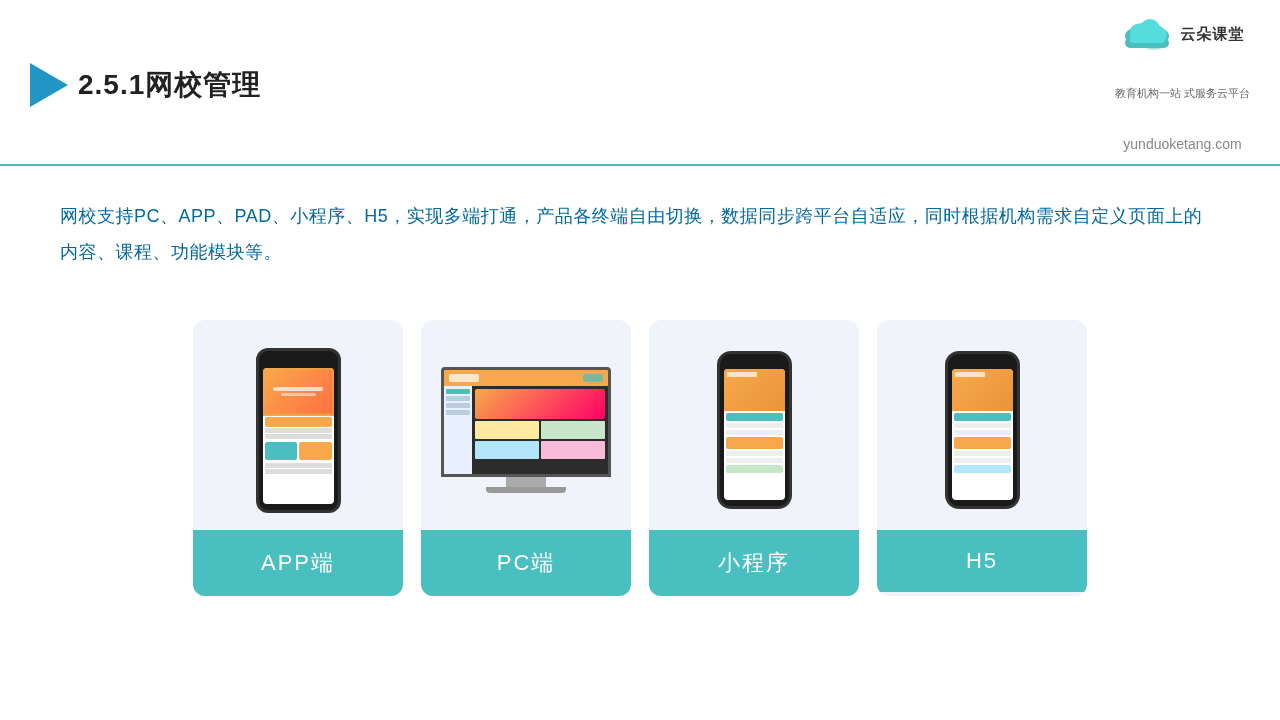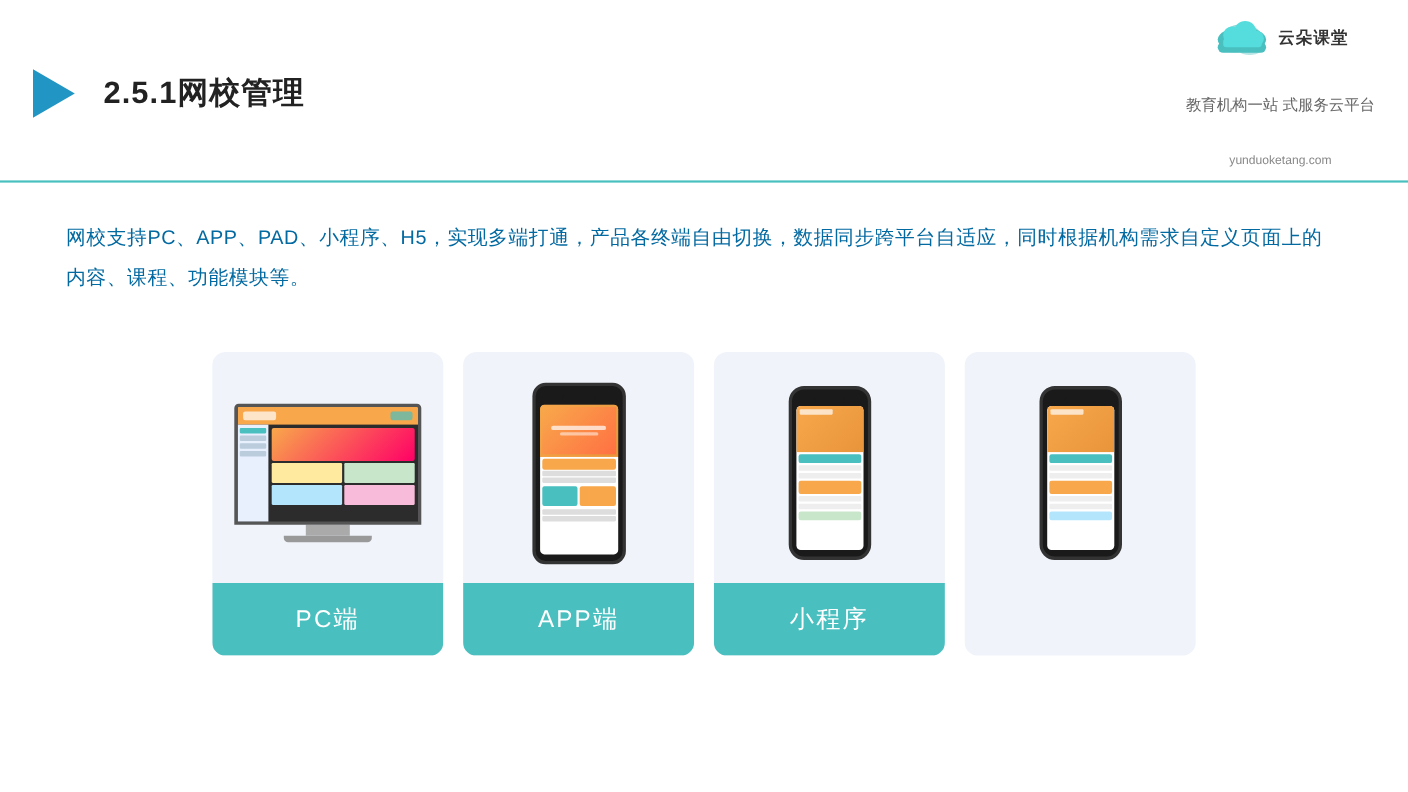--- a/index.html
+++ b/index.html
@@ -16,21 +16,20 @@
     .header {
       display: flex;
       align-items: center;
       justify-content: space-between;
       padding: 18px 30px 12px 30px;
       border-bottom: 2px solid #4ABFBF;
     }
     .header-left {
       display: flex;
       align-items: center;
-      gap: 16px;
     }
     .play-icon {
       width: 0;
       height: 0;
       border-top: 22px solid transparent;
       border-bottom: 22px solid transparent;
       border-left: 38px solid #2196c4;
       display: inline-block;
       margin-right: 10px;
     }
@@ -55,27 +54,27 @@
       width: 54px;
       height: 32px;
     }
     .logo-text-main {
       font-size: 15px;
       color: #333;
       font-weight: bold;
       letter-spacing: 1px;
     }
     .logo-sub {
-      font-size: 14px;
+      font-size: 11px;
       color: #666;
       text-align: center;
       line-height: 1.3;
     }
     .logo-url {
-      font-size: 11px;
+      font-size: 14px;
       color: #888;
       text-align: left;
     }
 
     
     .description {
       padding: 32px 60px 20px 60px;
       font-size: 18px;
       color: #0369a1;
       line-height: 2;
@@ -334,20 +333,48 @@
 </div>
 
 <div class="description">
   <p>网校支持PC、APP、PAD、小程序、H5，实现多端打通，产品各终端自由切换，数据同步跨平台自适应，同时根据机构需求自定义页面上的内容、课程、功能模块等。</p>
 </div>
 
 <div class="cards-section">
 
   <div class="card">
     <div class="card-image-area">
+      <div class="phone-frame">
+        <div class="phone-notch"></div>
+        <div class="phone-screen">
+          <div class="phone-screen-header-bar">
+            <div style="width:100%;height:100%;background:linear-gradient(135deg,#f8a84b 0%,#ff7043 100%);display:flex;flex-direction:column;align-items:center;justify-content:center;gap:2px;">
+              <div style="width:50px;height:4px;background:#fff;border-radius:2px;opacity:0.7;"></div>
+              <div style="width:35px;height:3px;background:#fff;border-radius:2px;opacity:0.5;"></div>
+            </div>
+          </div>
+          <div class="phone-screen-content">
+            <div class="phone-row-orange"></div>
+            <div class="phone-row"></div>
+            <div class="phone-row"></div>
+            <div style="display:grid;grid-template-columns:1fr 1fr;gap:2px;padding:2px 0;">
+              <div style="height:18px;background:#4ABFBF;border-radius:2px;"></div>
+              <div style="height:18px;background:#f8a84b;border-radius:2px;"></div>
+            </div>
+            <div class="phone-row"></div>
+            <div class="phone-row"></div>
+          </div>
+        </div>
+      </div>
+    </div>
+    <div class="card-label">APP端</div>
+  </div>
+
+  <div class="card">
+    <div class="card-image-area">
       <div class="pc-mock">
         <div class="pc-screen">
           <div style="height:16px;background:#f8a84b;display:flex;align-items:center;padding:0 5px;gap:3px;">
             <div style="width:30px;height:8px;background:#fff;border-radius:2px;opacity:0.7;"></div>
             <div style="width:20px;height:8px;background:#4ABFBF;border-radius:2px;opacity:0.7;margin-left:auto;"></div>
           </div>
           <div style="display:flex;flex:1;height:94px;">
             <div style="width:28px;background:#e8f0fe;padding:3px 2px;display:flex;flex-direction:column;gap:2px;">
               <div style="height:5px;background:#4ABFBF;border-radius:1px;"></div>
               <div style="height:5px;background:#bcd;border-radius:1px;"></div>
@@ -365,48 +392,20 @@
             </div>
           </div>
         </div>
         <div class="pc-stand"></div>
         <div class="pc-base"></div>
       </div>
     </div>
     <div class="card-label">PC端</div>
   </div>
 
-  <div class="card">
-    <div class="card-image-area">
-      <div class="phone-frame">
-        <div class="phone-notch"></div>
-        <div class="phone-screen">
-          <div class="phone-screen-header-bar">
-            <div style="width:100%;height:100%;background:linear-gradient(135deg,#f8a84b 0%,#ff7043 100%);display:flex;flex-direction:column;align-items:center;justify-content:center;gap:2px;">
-              <div style="width:50px;height:4px;background:#fff;border-radius:2px;opacity:0.7;"></div>
-              <div style="width:35px;height:3px;background:#fff;border-radius:2px;opacity:0.5;"></div>
-            </div>
-          </div>
-          <div class="phone-screen-content">
-            <div class="phone-row-orange"></div>
-            <div class="phone-row"></div>
-            <div class="phone-row"></div>
-            <div style="display:grid;grid-template-columns:1fr 1fr;gap:2px;padding:2px 0;">
-              <div style="height:18px;background:#4ABFBF;border-radius:2px;"></div>
-              <div style="height:18px;background:#f8a84b;border-radius:2px;"></div>
-            </div>
-            <div class="phone-row"></div>
-            <div class="phone-row"></div>
-          </div>
-        </div>
-      </div>
-    </div>
-    <div class="card-label">APP端</div>
-  </div>
-
 
   <div class="card">
     <div class="card-image-area">
       <div class="phone-mini">
         <div class="phone-mini-notch"></div>
         <div class="phone-mini-screen">
           <div class="phone-mini-header">
             <div style="display:flex;align-items:center;padding:3px;gap:2px;">
               <div style="width:30px;height:5px;background:#fff;border-radius:1px;opacity:0.7;"></div>
             </div>
@@ -441,15 +440,16 @@
             <div class="phone-mini-row"></div>
             <div class="phone-mini-row"></div>
             <div style="height:12px;background:#f8a84b;border-radius:2px;margin-bottom:2px;"></div>
             <div class="phone-mini-row"></div>
             <div class="phone-mini-row"></div>
             <div style="height:8px;background:#b3e5fc;border-radius:2px;margin-bottom:2px;"></div>
           </div>
         </div>
       </div>
     </div>
+    <div class="card-label">H5</div>
   </div>
 
 </div>
 
 </body></html>

